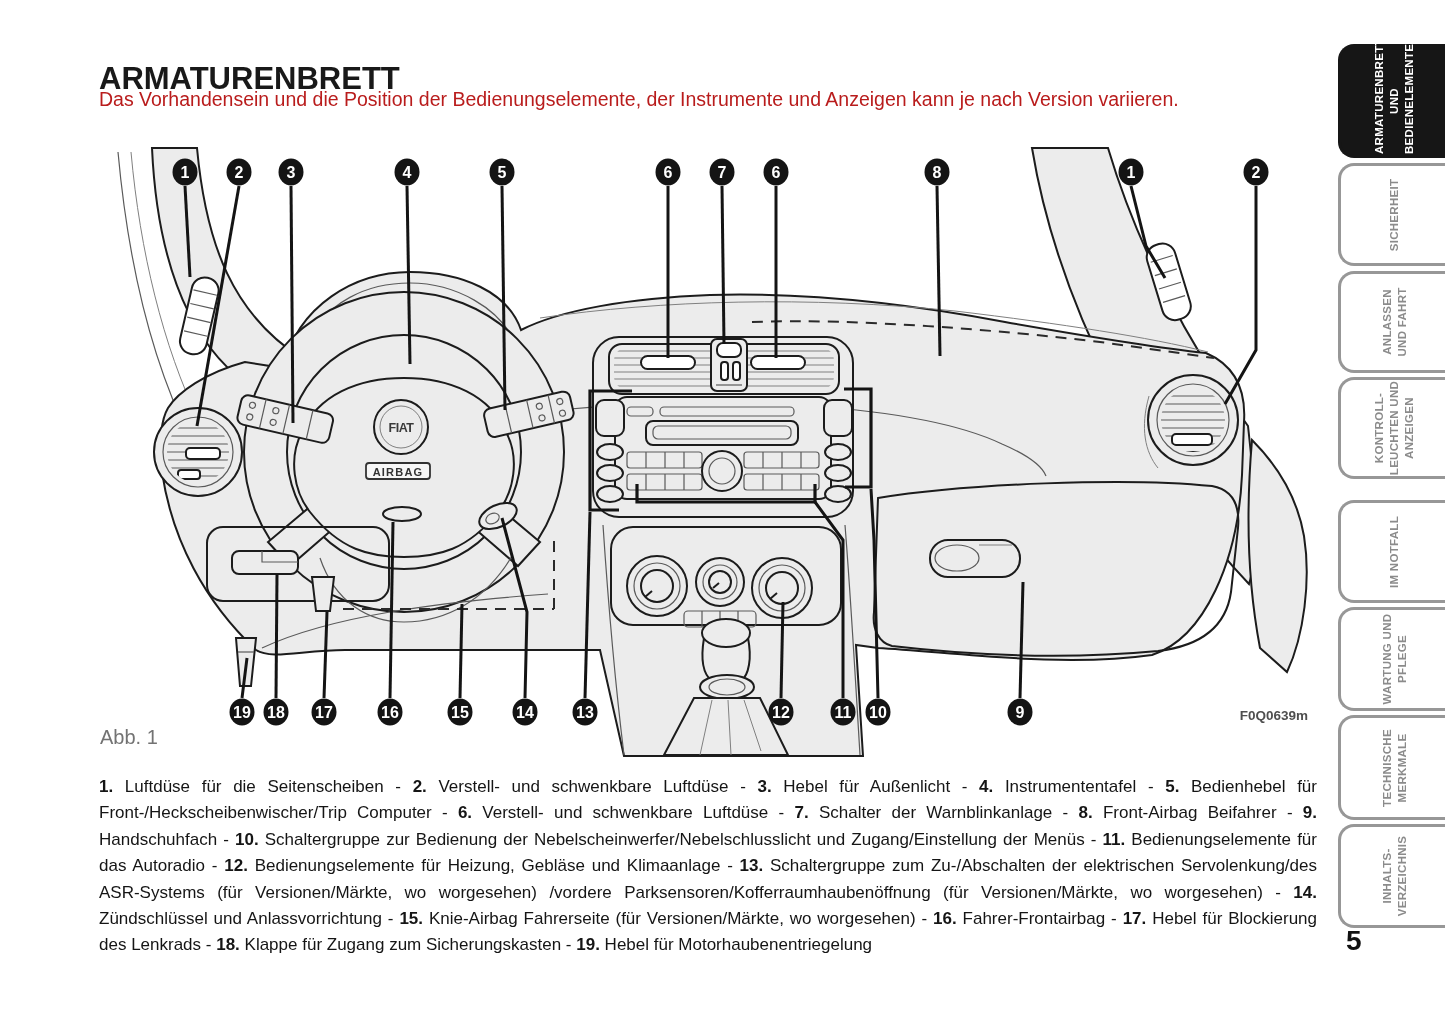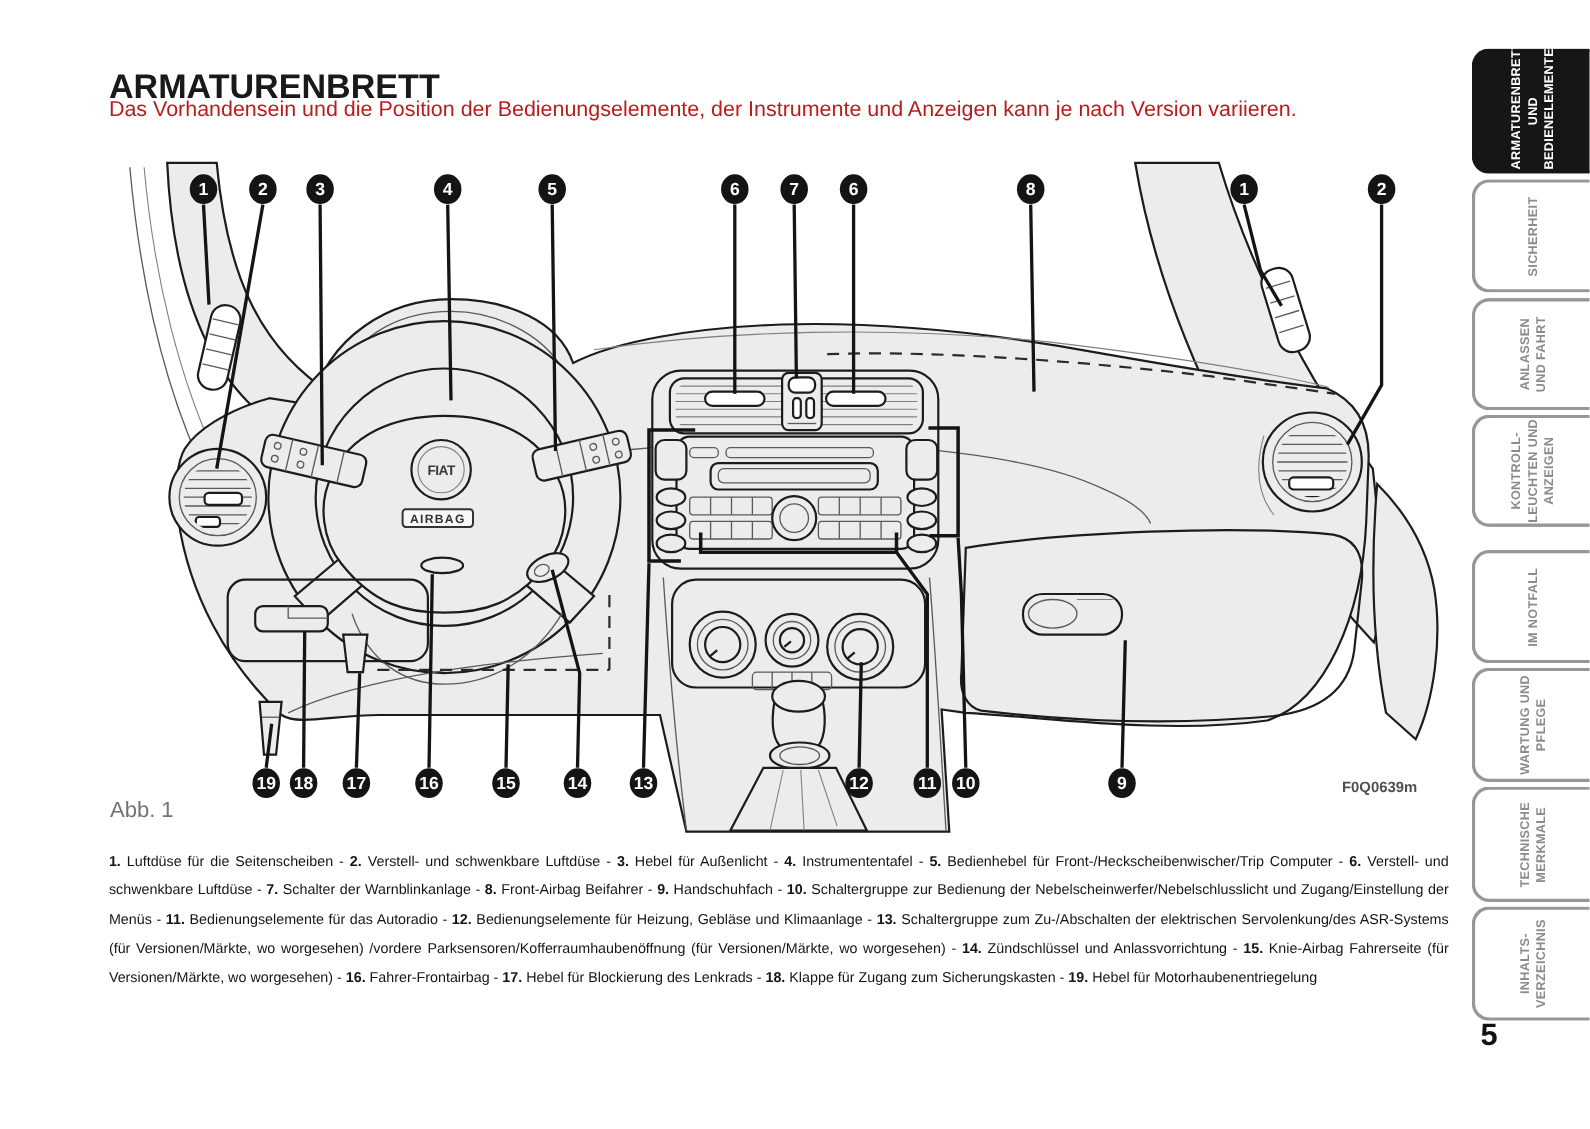--- a/index.html
+++ b/index.html
@@ -8,25 +8,25 @@
     background:#ffffff;font-family:"Liberation Sans",sans-serif;color:#151515;
   }
   .page-title{
     position:absolute;left:99px;top:40px;font-size:31px;font-weight:bold;
     letter-spacing:0px;color:#191919;
   }
   .page-subtitle{
     position:absolute;left:99px;top:88px;width:1180px;font-size:19.5px;color:#b91c1c;
   }
   .figure-caption{position:absolute;left:100px;top:726px;font-size:20px;color:#737373;}
-  .figure-code{position:absolute;left:1220px;top:708px;width:88px;text-align:left;
+  .figure-code{position:absolute;left:1220px;top:708px;width:88px;text-align:right;
     font-size:13.5px;font-weight:bold;color:#4f4f4f;}
   .legend{
     position:absolute;left:99px;top:757px;width:1218px;
-    font-size:13px;line-height:26.4px;text-align:justify;color:#151515;
+    font-size:17px;line-height:26.4px;text-align:justify;color:#151515;
   }
   .legend b{font-weight:bold;}
   .page-number{position:absolute;left:1346px;top:925px;font-size:28px;font-weight:bold;color:#111;}
   
   .tab{
     position:absolute;left:1338px;width:110px;box-sizing:border-box;
     background:#fff;border:3px solid #979797;border-right:none;
     border-radius:16px 0 0 16px;
   }
   .tab.active{background:#161616;border-color:#161616;}

